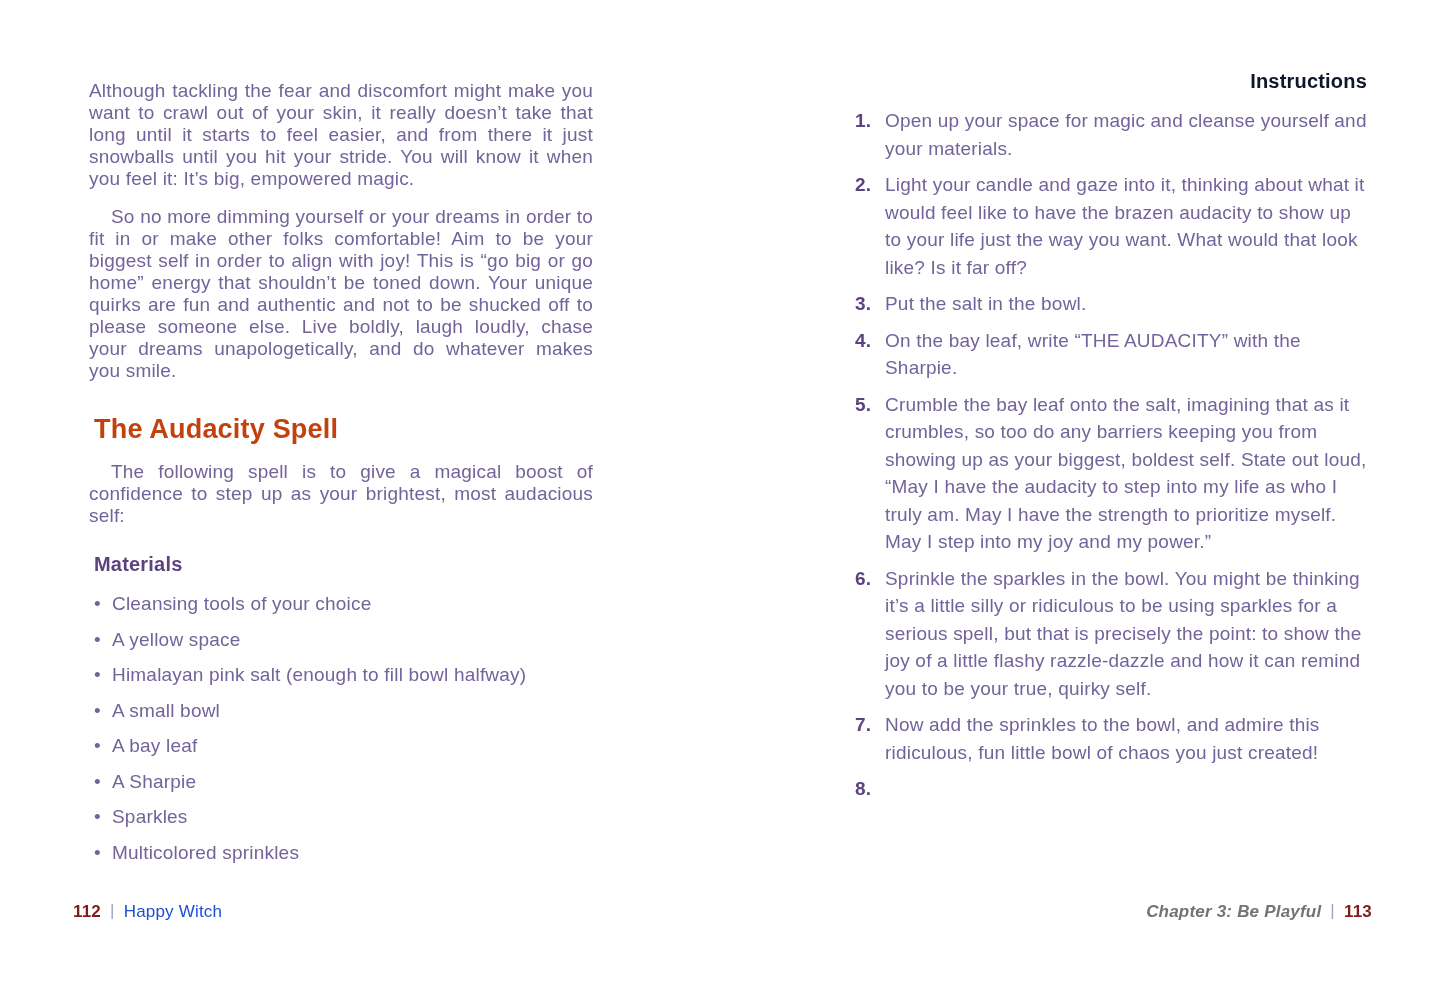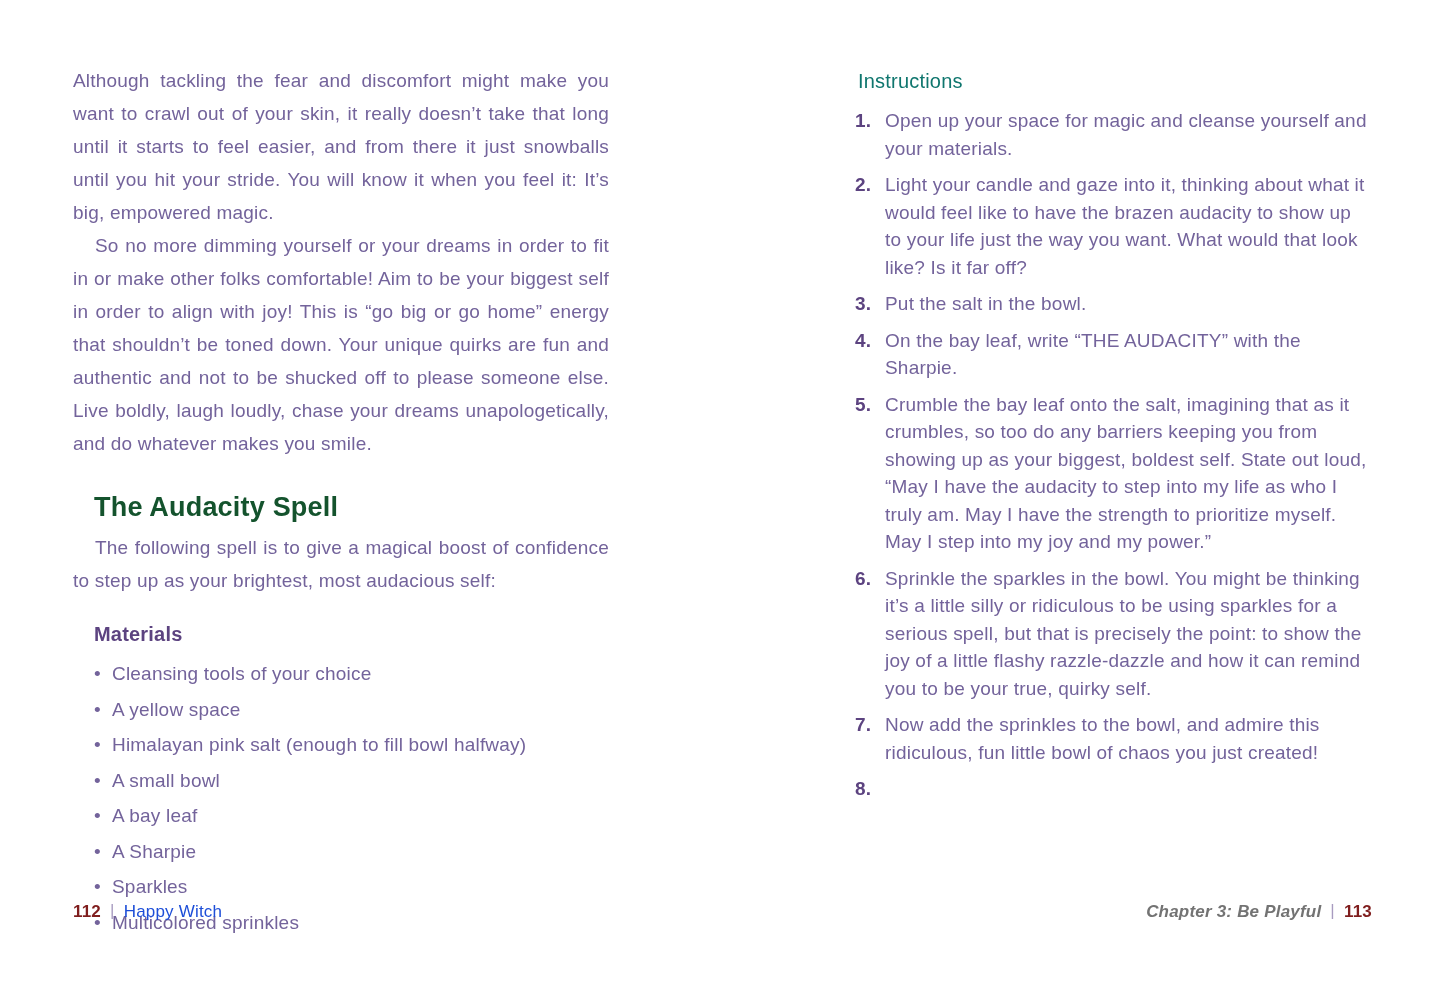--- a/index.html
+++ b/index.html
@@ -19,31 +19,31 @@
   }
   
   .col-left {
     position: absolute;
     left: 73px;
     top: 64px;
     width: 536px;
   }
   .body-para {
     font-size: 19px;
-    line-height: 33px;
+    line-height: 22px;
     letter-spacing: 0.2px;
     text-align: justify;
-    margin: 0;
+    margin: 16px;
     color: #73639b;
   }
   .body-para.indent { text-indent: 22px; }
   .section-heading {
     font-size: 27px;
     font-weight: bold;
-    color: #14532d;
+    color: #c2410c;
     margin: 32px 0 8px 21px;
     letter-spacing: 0.2px;
   }
   .sub-heading {
     font-size: 20px;
     font-weight: bold;
     color: #5c4380;
     margin: 26px 0 14px 21px;
     letter-spacing: 0.2px;
   }
@@ -67,24 +67,25 @@
   }
   
   .col-right {
     position: absolute;
     left: 855px;
     top: 70px;
     width: 512px;
   }
   .instructions-heading {
     font-size: 20px;
-    font-weight: normal;
-    color: #0f766e;
+    font-weight: bold;
+    color: #0f172a;
     margin: 0 0 14px 3px;
     letter-spacing: 0.2px;
+    text-align: right;
   }
   .steps-list {
     list-style: none;
     margin: 0;
     padding: 0;
   }
   .steps-list li {
     position: relative;
     padding-left: 30px;
     font-size: 19px;

